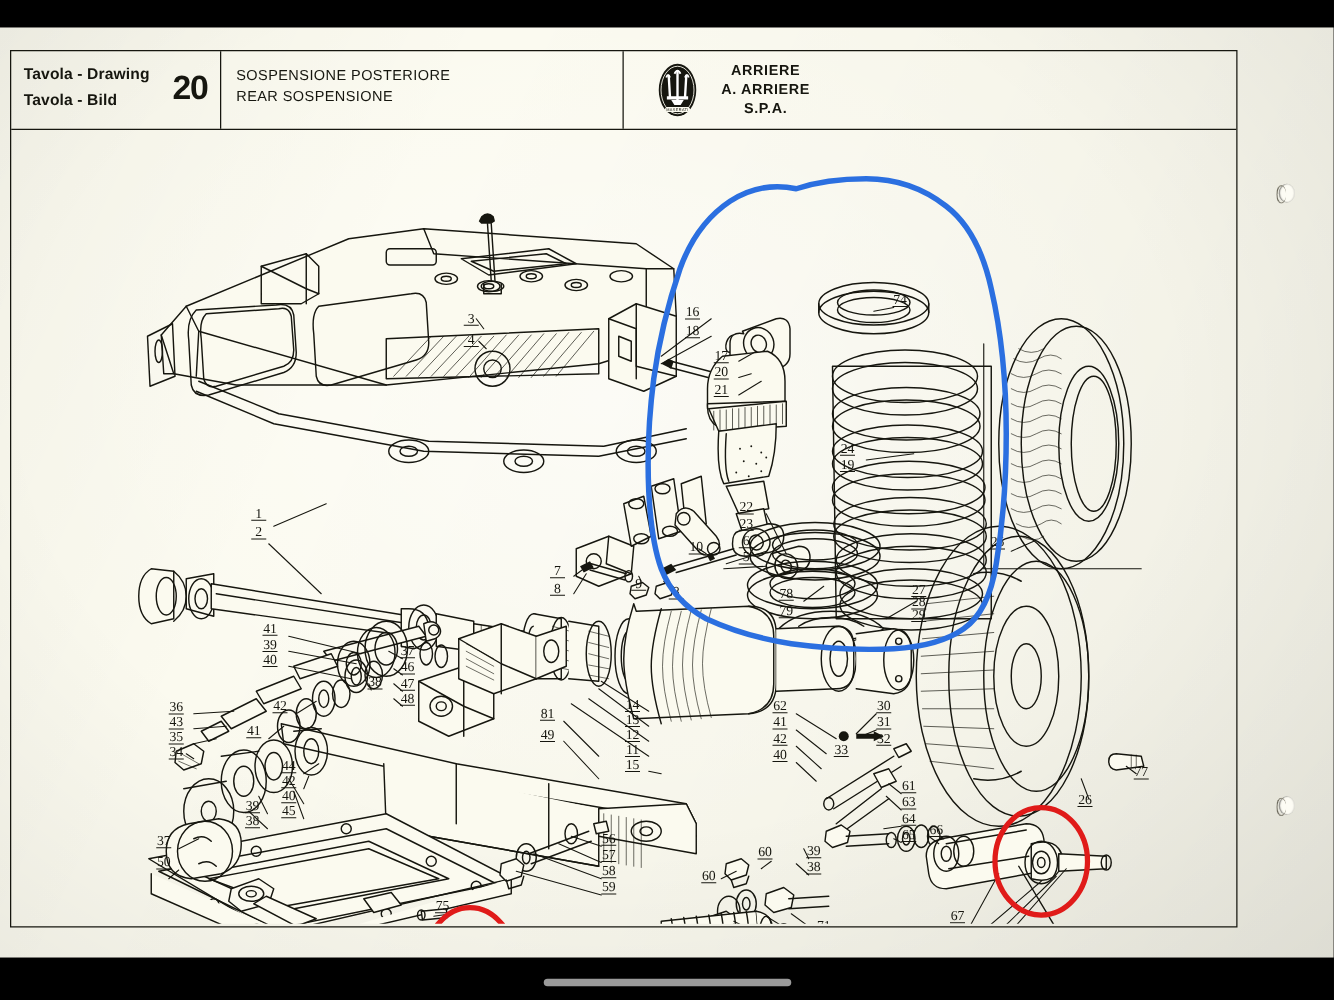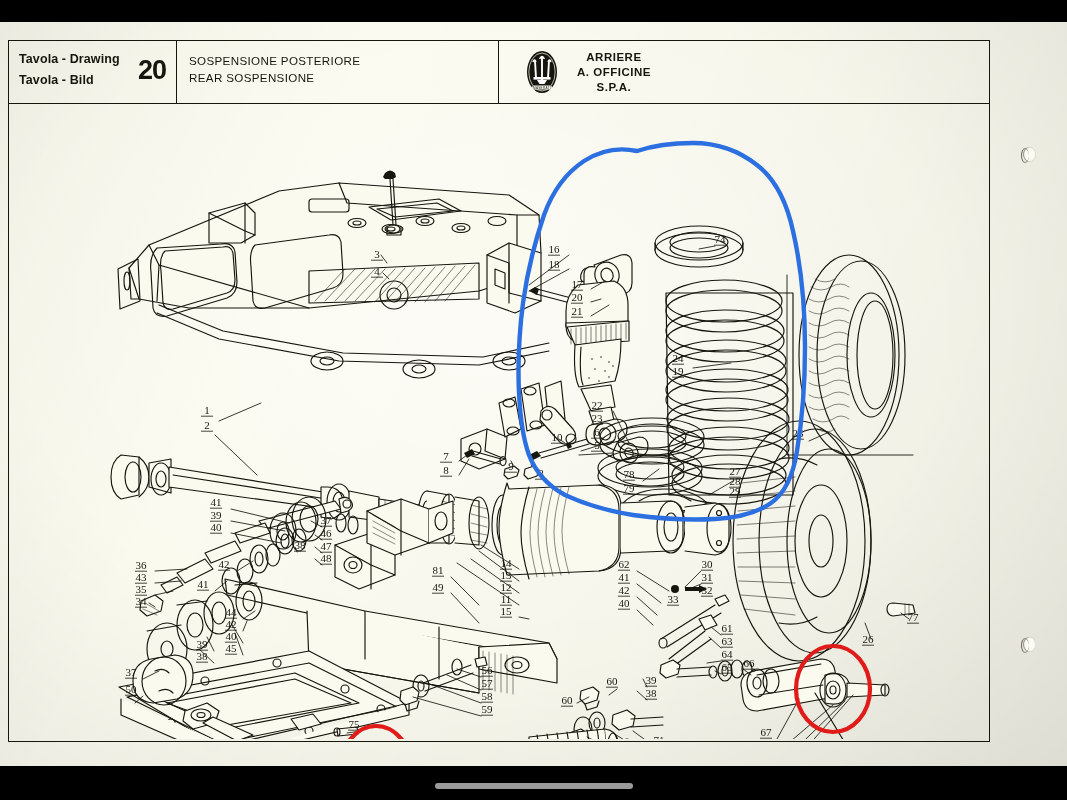--- a/index.html
+++ b/index.html
@@ -82,21 +82,21 @@
               <path d="M17 7 L17 30 M10 11 L11 28 M24 11 L23 28" stroke="#fff" stroke-width="1.9" fill="none" stroke-linecap="round"></path>
               <path d="M8 12 q1.5 -4 3 0 M14.6 9 q2.4 -5 4.8 0 M23 12 q1.5 -4 3 0" stroke="#fff" stroke-width="1.5" fill="none"></path>
               <rect x="8.5" y="27" width="17" height="2.6" fill="#fff"></rect>
               <path d="M12 30 L22 30 L19.5 34 L14.5 34 Z" fill="#fff"></path>
               <rect x="7" y="35.5" width="20" height="4" rx="2" fill="#fbfaef"></rect>
               <text x="17" y="38.8" text-anchor="middle" font-size="3.1" font-family="'Liberation Sans',sans-serif" fill="#16160f" letter-spacing="0.3">MASERATI</text>
             </svg>
           </div>
           <div>
             <div class="brandtxt">ARRIERE</div>
-            <div class="brandtxt">A. OFFICINE</div>
+            <div class="brandtxt">A. ARRIERE</div>
             <div class="brandtxt">S.P.A.</div>
           </div>
         </div>
       </div>
 
       <div class="draw">
         <svg width="980" height="636" viewBox="0 0 980 636">
           <g fill="none" stroke="#16160f" stroke-width="1.15" stroke-linejoin="round" stroke-linecap="round">
 
             <g>

